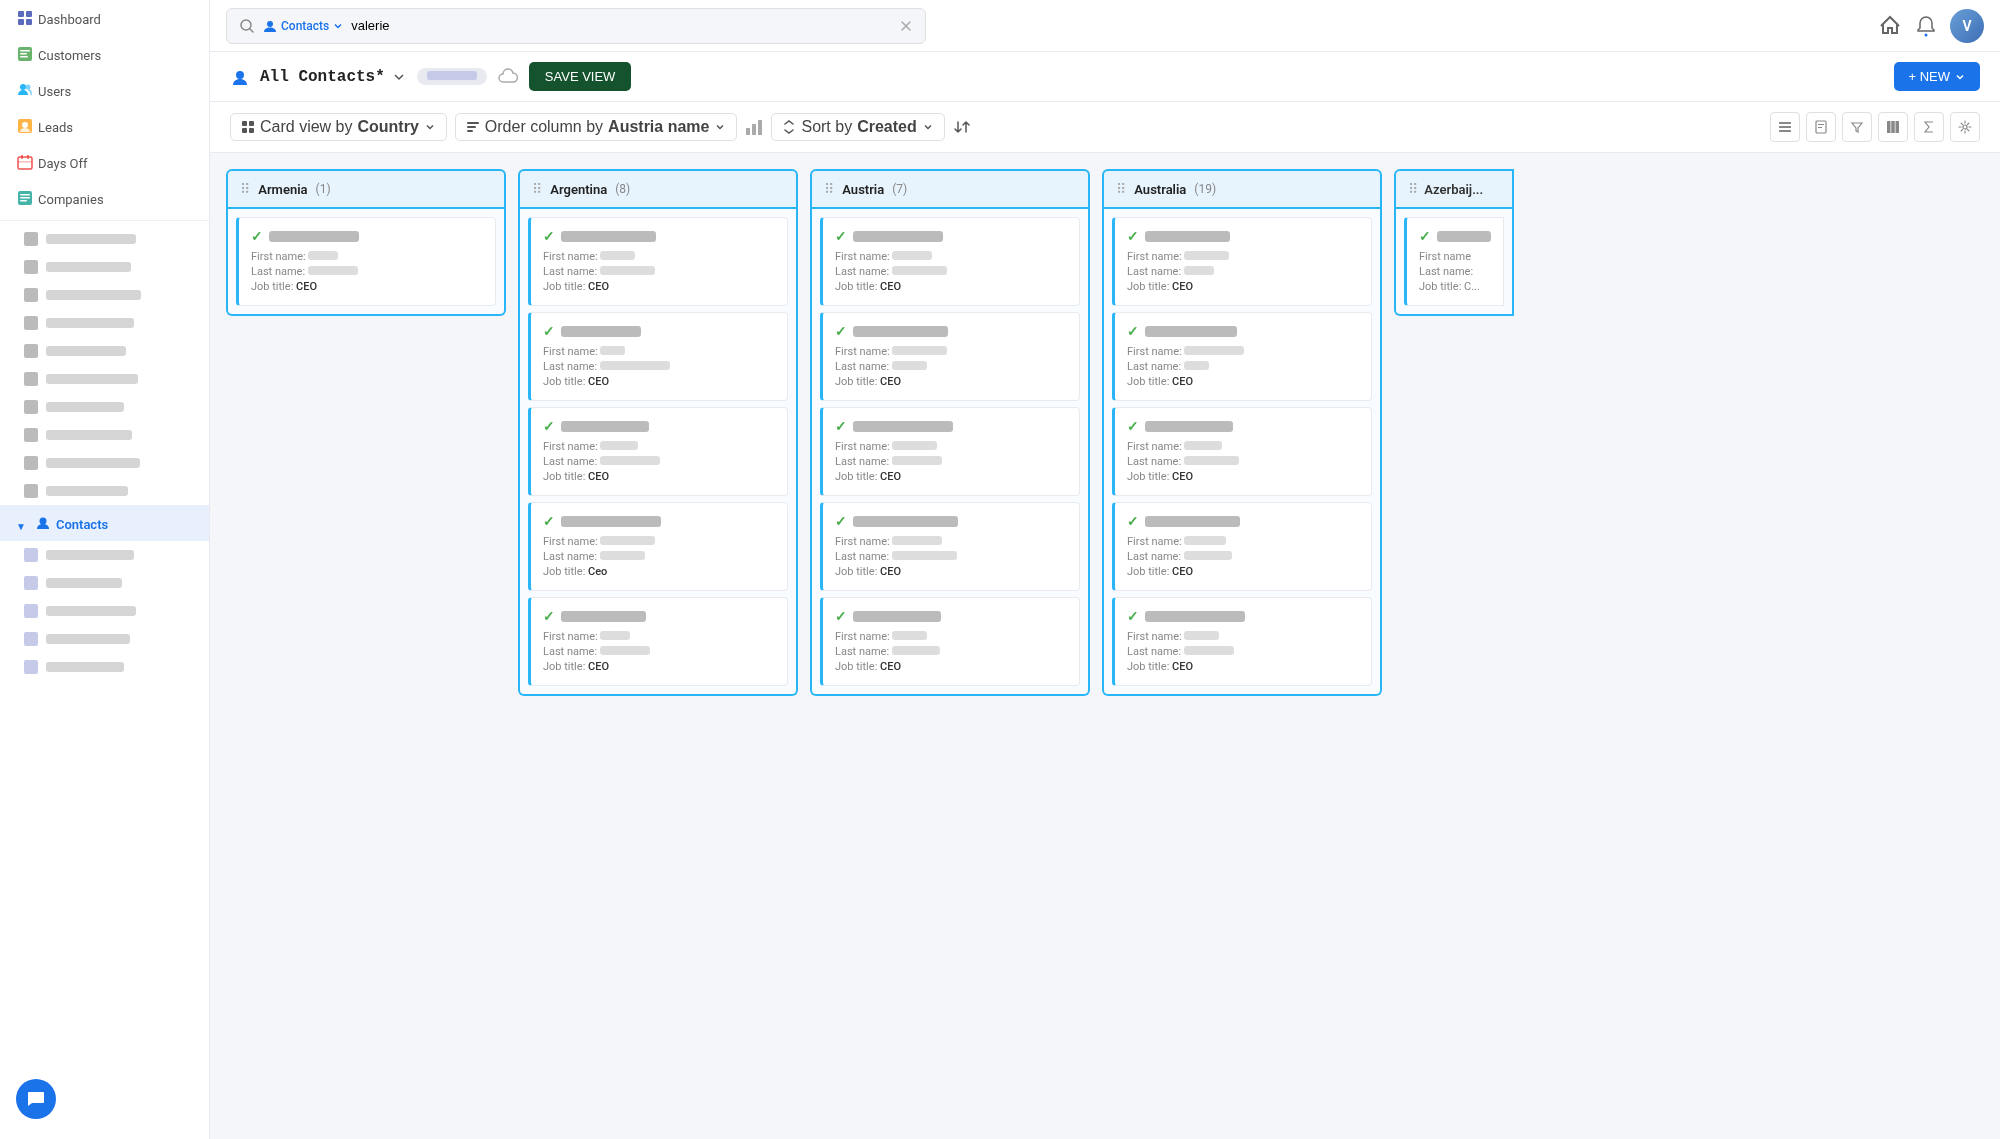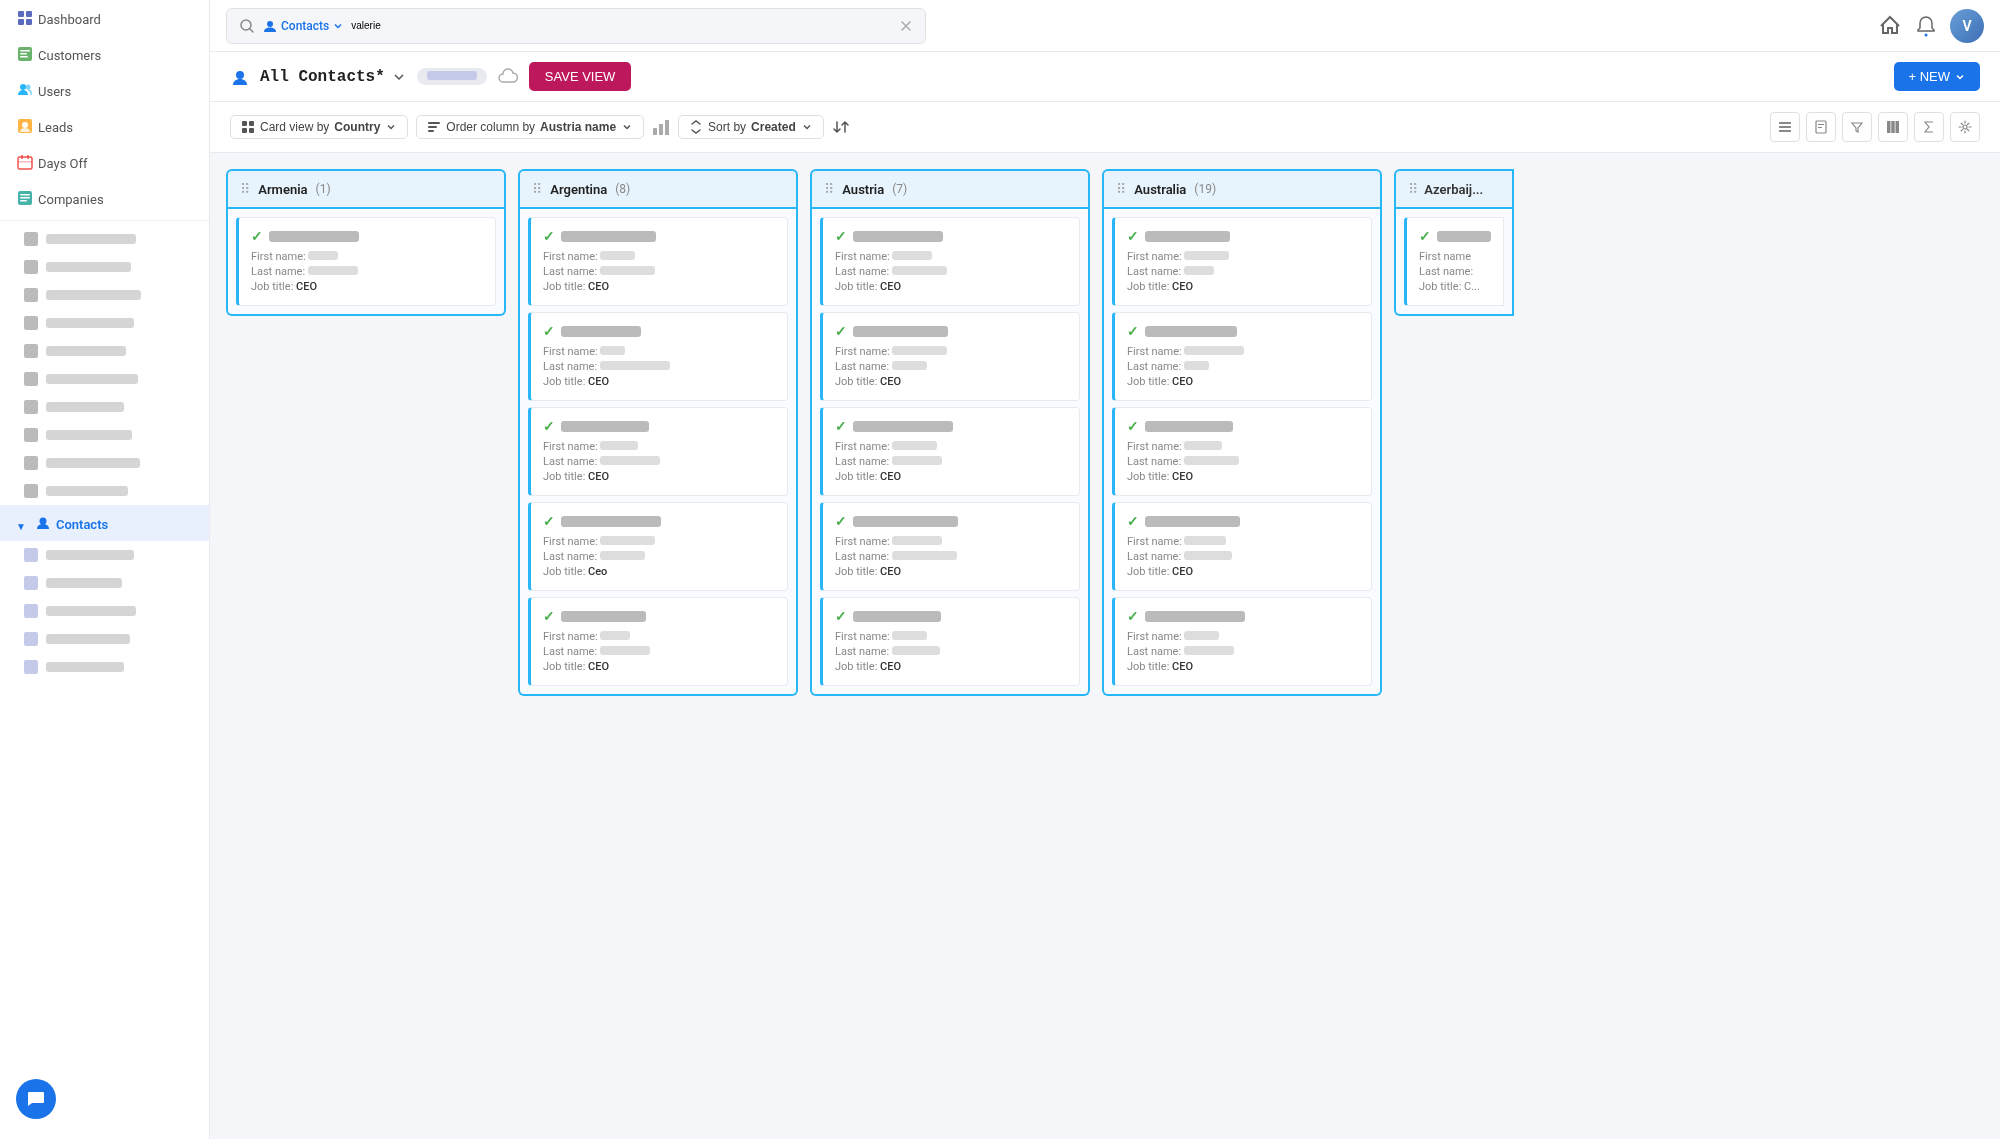--- a/index.html
+++ b/index.html
@@ -18,36 +18,36 @@
     .sidebar-divider { height: 1px; background: #f0f0f0; margin: 4px 0; }
     .sidebar-arrow { font-size: 10px; color: #1a73e8; margin-right: 4px; }
     .chat-bubble { position: absolute; bottom: 20px; left: 16px; width: 40px; height: 40px; background: #1a73e8; border-radius: 50%; display: flex; align-items: center; justify-content: center; cursor: pointer; }
 
     
     .main { flex: 1; display: flex; flex-direction: column; overflow: hidden; }
 
     
     .topbar { background: #fff; border-bottom: 1px solid #e8eaf0; padding: 0 16px; height: 52px; display: flex; align-items: center; gap: 12px; flex-shrink: 0; }
     .search-bar { flex: 1; max-width: 700px; display: flex; align-items: center; background: #f5f6fa; border: 1px solid #e0e0e0; border-radius: 6px; padding: 0 12px; height: 36px; gap: 8px; }
-    .search-bar input { border: none; background: transparent; outline: none; font-size: 10px; flex: 1; }
+    .search-bar input { border: none; background: transparent; outline: none; font-size: 13px; flex: 1; }
     .search-contacts-badge { display: flex; align-items: center; gap: 4px; color: #1a73e8; font-size: 12px; font-weight: 500; }
     .search-icon-svg { color: #888; }
     .topbar-right { margin-left: auto; display: flex; align-items: center; gap: 12px; }
     .avatar { width: 34px; height: 34px; border-radius: 50%; background: linear-gradient(135deg, #6a9fd8, #3d6fb5); display: flex; align-items: center; justify-content: center; color: white; font-size: 14px; font-weight: 600; cursor: pointer; overflow: hidden; }
 
     
     .content-header { background: #fff; border-bottom: 1px solid #e8eaf0; padding: 10px 20px; display: flex; align-items: center; gap: 10px; flex-shrink: 0; }
     .view-title { font-weight: 700; font-size: 16px; color: #222; display: flex; align-items: center; gap: 6px; font-family: Liberation Mono, monospace; }
     .view-badge { background: #e8f0fe; color: #888; border-radius: 10px; padding: 1px 8px; font-size: 11px; }
-    .save-view-btn { background: #be185d; color: white; border: none; border-radius: 5px; padding: 7px 16px; font-size: 13px; font-weight: 500; cursor: pointer; }
+    .save-view-btn { background: #14532d; color: white; border: none; border-radius: 5px; padding: 7px 16px; font-size: 13px; font-weight: 500; cursor: pointer; }
     .new-btn { background: #1a73e8; color: white; border: none; border-radius: 5px; padding: 7px 14px; font-size: 13px; font-weight: 500; cursor: pointer; display: flex; align-items: center; gap: 4px; }
 
     
     .toolbar { background: #fff; border-bottom: 1px solid #e8eaf0; padding: 10px 20px; display: flex; align-items: center; gap: 8px; flex-shrink: 0; }
-    .toolbar-btn { display: flex; align-items: center; gap: 5px; padding: 4px 10px; border: 1px solid #e0e0e0; border-radius: 5px; background: #fff; cursor: pointer; font-size: 12px; color: #444; white-space: nowrap; }
+    .toolbar-btn { display: flex; align-items: center; gap: 5px; padding: 4px 10px; border: 1px solid #e0e0e0; border-radius: 5px; background: #fff; cursor: pointer; font-size: 16px; color: #444; white-space: nowrap; }
     .toolbar-right { margin-left: auto; display: flex; align-items: center; gap: 6px; }
     .toolbar-icon-btn { width: 30px; height: 30px; border: 1px solid #e0e0e0; border-radius: 4px; background: #fff; cursor: pointer; display: flex; align-items: center; justify-content: center; color: #666; }
 
     
     .board { flex: 1; overflow-x: auto; overflow-y: hidden; padding: 16px; display: flex; gap: 12px; align-items: flex-start; background: #f5f6fa; }
     .column { width: 280px; flex-shrink: 0; display: flex; flex-direction: column; gap: 0; }
     .column-header { background: #e8f4fd; border: 2px solid #29b6f6; border-radius: 6px 6px 0 0; padding: 10px 12px; display: flex; align-items: center; gap: 8px; }
     .column-header-dots { color: #aaa; font-size: 14px; }
     .column-title { font-weight: 600; font-size: 13px; color: #222; }
     .column-count { color: #888; font-size: 12px; }

